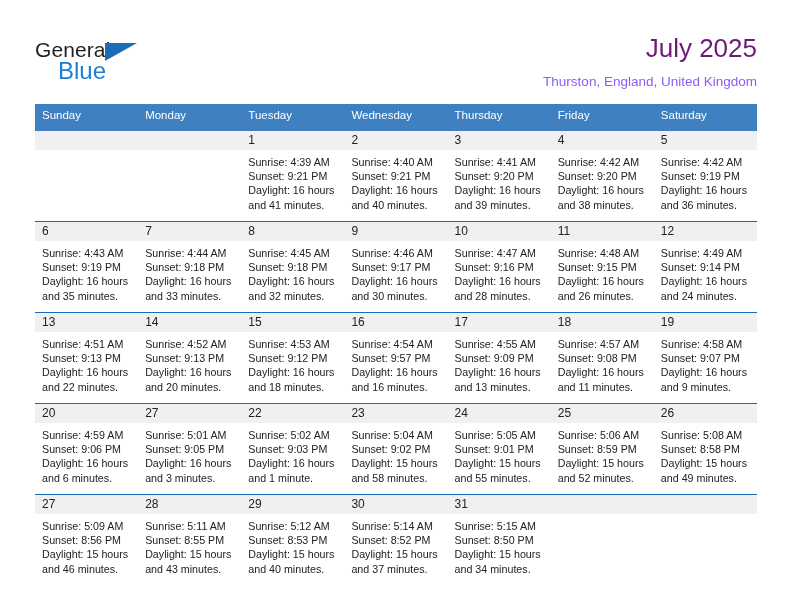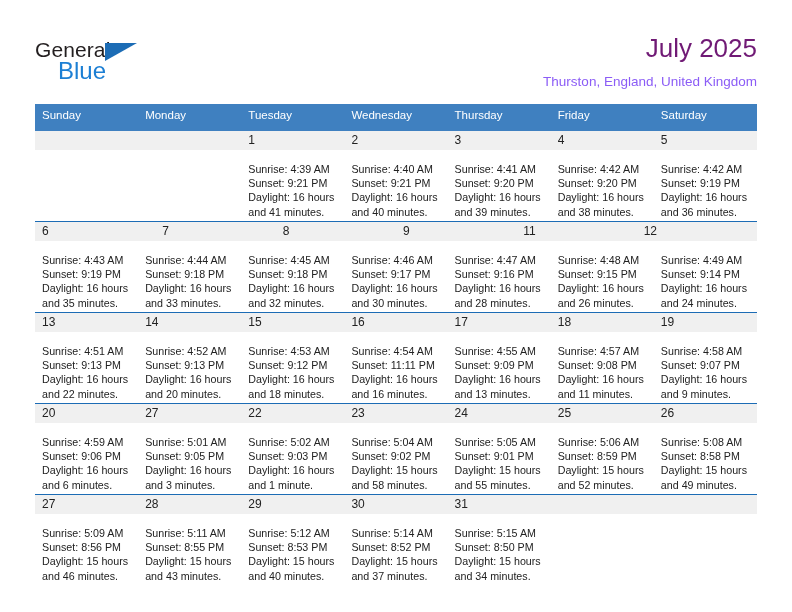--- a/index.html
+++ b/index.html
@@ -135,21 +135,21 @@
     white-space: nowrap;
   }
   .details-band {
     display: flex;
     width: 100%;
     height: 71px;
     background: #ffffff;
   }
   .det-cell {
     flex: 1 1 0;
-    padding: 12px 7px 0 7px;
+    padding: 5px 7px 0 7px;
     box-sizing: border-box;
     font-size: 10.7px;
     line-height: 14.2px;
     color: #222222;
   }
   .det-line {
     white-space: nowrap;
     overflow: hidden;
   }
   .empty-cell { }
@@ -231,20 +231,21 @@
               <div class="det-line">and 36 minutes.</div>
             </div>
           </div>
         </div>
         <div class="week-row">
           <div class="numbers-band">
             <div class="num-cell">6</div>
             <div class="num-cell">7</div>
             <div class="num-cell">8</div>
             <div class="num-cell">9</div>
+            <div class="num-cell">10</div>
             <div class="num-cell">11</div>
             <div class="num-cell">12</div>
           </div>
           <div class="details-band">
             <div class="det-cell">
               <div class="det-line">Sunrise: 4:43 AM</div>
               <div class="det-line">Sunset: 9:19 PM</div>
               <div class="det-line">Daylight: 16 hours</div>
               <div class="det-line">and 35 minutes.</div>
             </div>
@@ -310,21 +311,21 @@
               <div class="det-line">and 20 minutes.</div>
             </div>
             <div class="det-cell">
               <div class="det-line">Sunrise: 4:53 AM</div>
               <div class="det-line">Sunset: 9:12 PM</div>
               <div class="det-line">Daylight: 16 hours</div>
               <div class="det-line">and 18 minutes.</div>
             </div>
             <div class="det-cell">
               <div class="det-line">Sunrise: 4:54 AM</div>
-              <div class="det-line">Sunset: 11:11 PM</div>
+              <div class="det-line">Sunset: 9:57 PM</div>
               <div class="det-line">Daylight: 16 hours</div>
               <div class="det-line">and 16 minutes.</div>
             </div>
             <div class="det-cell">
               <div class="det-line">Sunrise: 4:55 AM</div>
               <div class="det-line">Sunset: 9:09 PM</div>
               <div class="det-line">Daylight: 16 hours</div>
               <div class="det-line">and 13 minutes.</div>
             </div>
             <div class="det-cell">

